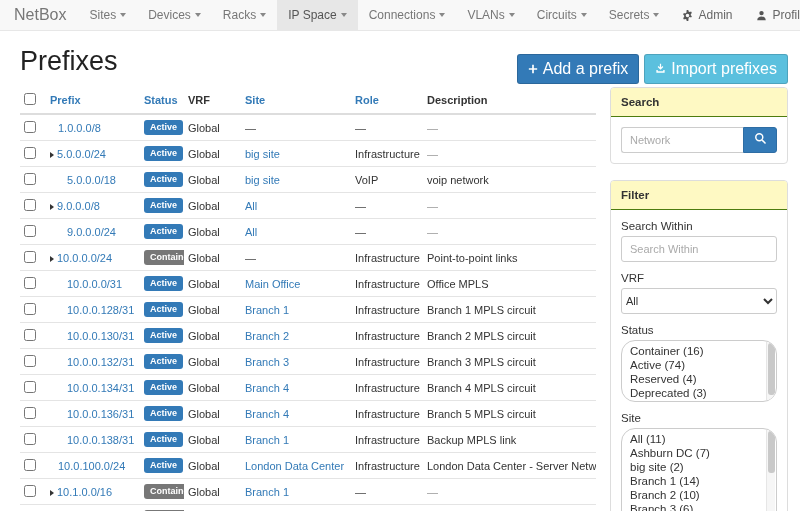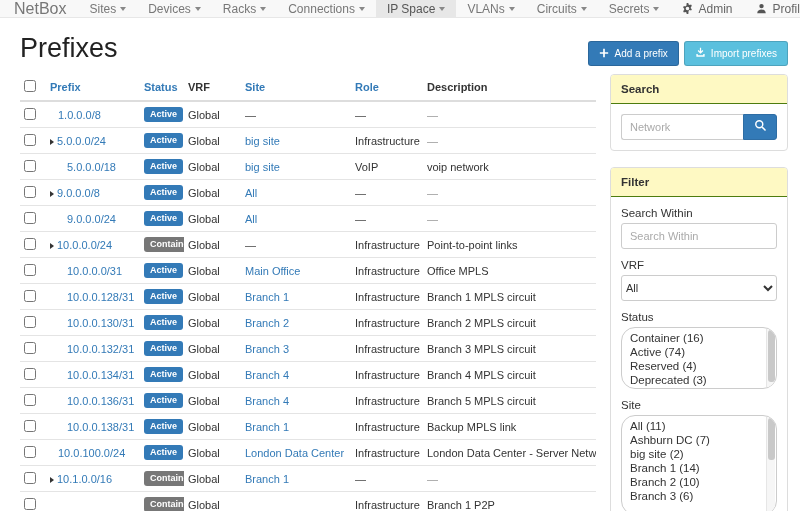--- a/index.html
+++ b/index.html
@@ -1,36 +1,36 @@
 <!DOCTYPE html>
 <html><head>
 <meta charset="utf-8">
 <style>
   * { box-sizing: border-box; margin: 0; padding: 0; }
   html,body { width: 800px; height: 511px; overflow: hidden; background: #fff;
     font-family: "Liberation Sans", sans-serif; color: #333; }
 
   
-  .navbar { height: 18px; background: #f8f8f8; border-bottom: 1px solid #e7e7e7;
+  .navbar { height: 31px; background: #f8f8f8; border-bottom: 1px solid #e7e7e7;
     display: flex; align-items: stretch; padding-left: 14px; font-size: 12px; }
   .brand { color: #777; font-size: 16px; display: flex; align-items: center; margin-right: 12px; }
   .nav-list { display: flex; list-style: none; align-items: stretch; }
   .nav-item { display: flex; align-items: center; padding: 0 11px; color: #777; cursor: pointer; white-space: nowrap; }
   .nav-item.active { background: #e7e7e7; color: #555; }
   .caret { display: inline-block; width: 0; height: 0; margin-left: 4px;
     border-left: 3.5px solid transparent; border-right: 3.5px solid transparent; border-top: 4px solid #888; }
   .nav-right { margin-left: auto; display: flex; align-items: stretch; padding-right: 10px; }
   .nav-right .nav-item { padding: 0 12px; color: #666; }
   .nav-ico { margin-right: 5px; display: inline-flex; align-items: center; }
 
   
   .page-head { position: relative; padding: 0 12px 0 20px; }
   .page-title { font-size: 27px; font-weight: normal; color: #222; margin: 15px 0 10px; }
   .btn-group { position: absolute; top: 8px; right: 12px; display: flex; gap: 5px; }
-  .btn { display: inline-flex; align-items: center; gap: 5px; font-size: 10px; color: #fff;
+  .btn { display: inline-flex; align-items: center; gap: 5px; font-size: 16px; color: #fff;
     padding: 5px 10px; border-radius: 3px; border: 1px solid rgba(0,0,0,.15); cursor: pointer;
     font-family: "Liberation Sans", sans-serif; }
 
   
   .main { display: flex; padding: 0 12px 0 20px; gap: 14px; align-items: flex-start; }
   .content { flex: 1; min-width: 0; }
 
   
   table { width: 100%; border-collapse: collapse; font-size: 11px; table-layout: fixed; }
   th { text-align: left; font-weight: bold; padding: 6px 4px; border-bottom: 2px solid #ddd; color: #333; }
@@ -81,26 +81,26 @@
         <span class="caret"></span>
       </li>
       <li class="nav-item">
         <span>Devices</span>
         <span class="caret"></span>
       </li>
       <li class="nav-item">
         <span>Racks</span>
         <span class="caret"></span>
       </li>
-      <li class="nav-item">
-        <span>Connections</span>
-        <span class="caret"></span>
-      </li>
       <li class="nav-item active">
         <span>IP Space</span>
+        <span class="caret"></span>
+      </li>
+      <li class="nav-item">
+        <span>Connections</span>
         <span class="caret"></span>
       </li>
       <li class="nav-item">
         <span>VLANs</span>
         <span class="caret"></span>
       </li>
       <li class="nav-item">
         <span>Circuits</span>
         <span class="caret"></span>
       </li>

